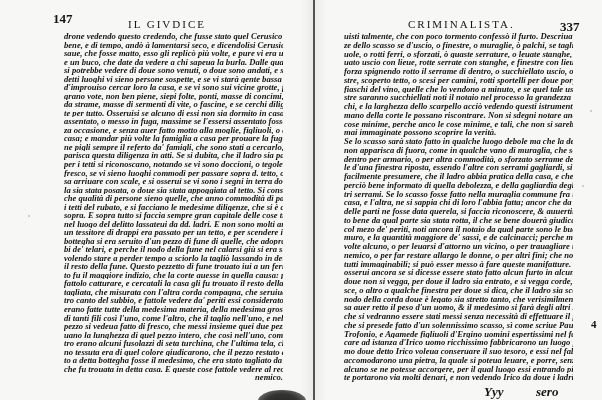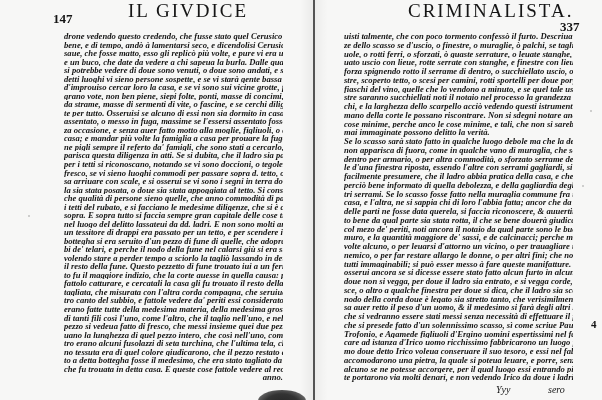--- a/index.html
+++ b/index.html
@@ -3,30 +3,30 @@
 <meta charset="utf-8">
 <style>
   html,body{margin:0;padding:0;}
   body{width:602px;height:400px;background:#fafafa;position:relative;overflow:hidden;
        font-family:"DejaVu Serif","Liberation Serif",serif;color:#151515;}
   .spread{position:absolute;left:0;top:0;width:602px;height:400px;background:#f7f7f6;}
   .gutter{position:absolute;left:313px;top:0;width:2px;height:400px;background:#3a3a3a;opacity:.85;}
   .gutter-shade{position:absolute;left:300px;top:0;width:28px;height:400px;
        background:linear-gradient(to right,rgba(0,0,0,0) 0%,rgba(0,0,0,.05) 45%,rgba(0,0,0,.08) 50%,rgba(0,0,0,.04) 55%,rgba(0,0,0,0) 100%);}
   .page-num{position:absolute;top:11px;font-size:13px;font-weight:bold;font-family:"Liberation Serif",serif;}
-  .run-head{position:absolute;top:0;font-size:19px;letter-spacing:2px;font-family:"Liberation Serif",serif;}
+  .run-head{position:absolute;top:18px;font-size:11px;letter-spacing:2px;font-family:"Liberation Serif",serif;}
   .text-block{position:absolute;top:32px;font-family:"Liberation Serif",serif;font-style:italic;
        font-weight:bold;font-size:8.6px;line-height:10.75px;text-align:justify;}
   .text-block .ln{display:block;white-space:nowrap;overflow:hidden;text-align:justify;text-align-last:justify;height:10.75px;}
   .text-block .ln.last{text-align-last:right;}
   .text-block .ln.short{text-align-last:left;}
   .left-block{left:64px;width:219px;}
   .right-block{left:344px;width:229px;}
   .marginal{position:absolute;font-family:"Liberation Serif",serif;font-weight:bold;font-size:11px;}
-  .signature{position:absolute;top:384px;font-family:"Liberation Serif",serif;font-style:italic;font-weight:normal;font-size:10px;margin-left:12px;}
+  .signature{position:absolute;top:384px;font-family:"Liberation Serif",serif;font-style:italic;font-weight:bold;font-size:13px;}
   .thumb{position:absolute;left:258px;top:390px;width:48px;height:22px;border-radius:50% 50% 0 0;
        background:radial-gradient(ellipse at 50% 80%,#222 0%,#333 55%,#666 80%,rgba(0,0,0,0) 100%);}
   .speck{position:absolute;width:2px;height:2px;background:#999;border-radius:50%;opacity:.6;}
 </style>
 </head>
 <body>
 
 <div class="spread">
   <div class="gutter-shade"></div>
   <div class="gutter"></div>
@@ -68,40 +68,40 @@
         <span class="ln" style="height: 8.53659px; line-height: 8.53659px;">tagliata, che misurata con l'altra corda compagna, che seruiua dall'al-</span>
         <span class="ln" style="height: 8.53659px; line-height: 8.53659px;">tro canto del subbio, e fattole vedere da' periti essi considerato, che</span>
         <span class="ln" style="height: 8.53659px; line-height: 8.53659px;">erano fatte tutte della medesima materia, della medesima grossezza,</span>
         <span class="ln" style="height: 8.53659px; line-height: 8.53659px;">di tanti fili così l'uno, come l'altro, che il taglio nell'uno, e nell'altro</span>
         <span class="ln" style="height: 8.53659px; line-height: 8.53659px;">pezzo si vedeua fatto di fresco, che messi insieme quei due pezzi face-</span>
         <span class="ln" style="height: 8.53659px; line-height: 8.53659px;">uano la lunghezza di quel pezzo intero, che così nell'uno, come nell'al-</span>
         <span class="ln" style="height: 8.53659px; line-height: 8.53659px;">tro erano alcuni fusolazzi di seta turchina, che l'ultima tela, che aueua-</span>
         <span class="ln" style="height: 8.53659px; line-height: 8.53659px;">no tessuta era di quel colore giudicarono, che il pezzo restato attacca-</span>
         <span class="ln" style="height: 8.53659px; line-height: 8.53659px;">to a detta bottegha fosse il medesimo, che era stato tagliato da quella,</span>
         <span class="ln" style="height: 8.53659px; line-height: 8.53659px;">che fu trouata in detta casa. E queste cose fattole vedere al reo si au-</span>
-        <span class="ln last" style="height: 8.53659px; line-height: 8.53659px;">anno.</span>
+        <span class="ln last" style="height: 8.53659px; line-height: 8.53659px;">nemico.</span>
       </div>
   </div>
 
   <div>
     <div class="run-head" style="left:408px;">CRIMINALISTA.</div>
     <div class="page-num" style="left:560px;margin-top:8px;">337</div>
     <div class="text-block right-block" id="right-text">
         <span class="ln" style="height: 8.75px; line-height: 8.75px;">uisti talmente, che con poco tormento confessò il furto. Descriua la for-</span>
         <span class="ln" style="height: 8.75px; line-height: 8.75px;">ze dello scasso se d'uscio, o finestre, o muraglie, ò palchi, se tagliate ta-</span>
         <span class="ln" style="height: 8.75px; line-height: 8.75px;">uole, o rotti ferri, o sforzati, ò guaste serrature, o leuate stanghe, le-</span>
         <span class="ln" style="height: 8.75px; line-height: 8.75px;">uato uscio con lieue, rotte serrate con stanghe, e finestre con lieue, o con</span>
         <span class="ln" style="height: 8.75px; line-height: 8.75px;">forza spignendo rotto il serrame di dentro, o succhiellato uscio, o fine-</span>
         <span class="ln" style="height: 8.75px; line-height: 8.75px;">stre, scoperto tetto, o scesi per camini, rotti sportelli per doue porgono i</span>
         <span class="ln" style="height: 8.75px; line-height: 8.75px;">fiaschi del vino, quelle che lo vendono a minuto, e se quel tale uscio, o fine-</span>
         <span class="ln" style="height: 8.75px; line-height: 8.75px;">stre saranno succhiellati noti il notaio nel processo la grandezza de i bu-</span>
         <span class="ln" style="height: 8.75px; line-height: 8.75px;">chi, e la larghezza dello scarpello acciò vedendo questi istrumenti in</span>
         <span class="ln" style="height: 8.75px; line-height: 8.75px;">mano della corte le possano riscontrare. Non si sdegni notare anco le</span>
         <span class="ln" style="height: 8.75px; line-height: 8.75px;">cose minime, perche anco le cose minime, e tali, che non si sarebbono</span>
-        <span class="ln short" style="height: 8.75px; line-height: 8.75px;">mai immaginate possono delitto la verità.</span>
+        <span class="ln short" style="height: 8.75px; line-height: 8.75px;">mai immaginate possono scoprire la verità.</span>
         <span class="ln" style="height: 8.75px; line-height: 8.75px;">Se lo scasso sarà stato fatto in qualche luogo debole ma che la debolezza</span>
         <span class="ln" style="height: 8.75px; line-height: 8.75px;">non apparisca di fuora, come in qualche vano di muraglia, che seruisse</span>
         <span class="ln" style="height: 8.75px; line-height: 8.75px;">dentro per armario, o per altra commodità, o sforzato serrame debo-</span>
         <span class="ln" style="height: 8.75px; line-height: 8.75px;">le d'una finestra riposta, essendo l'altre con serrami gagliardi, si potrà</span>
         <span class="ln" style="height: 8.75px; line-height: 8.75px;">facilmente presumere, che il ladro abbia pratica della casa, e che fosse</span>
         <span class="ln" style="height: 8.75px; line-height: 8.75px;">perciò bene informato di quella debolezza, e della gagliardia degli al-</span>
         <span class="ln" style="height: 8.75px; line-height: 8.75px;">tri serrami. Se lo scasso fosse fatto nella muraglia commune fra una</span>
         <span class="ln" style="height: 8.75px; line-height: 8.75px;">casa, e l'altra, ne si sappia chi di loro l'abbia fatta; ancor che da una</span>
         <span class="ln" style="height: 8.75px; line-height: 8.75px;">delle parti ne fosse data querela, si faccia riconoscere, &amp; auuertir mol-</span>
         <span class="ln" style="height: 8.75px; line-height: 8.75px;">to bene da qual parte sia stata rotta, il che se bene douerà giudicarsi</span>

